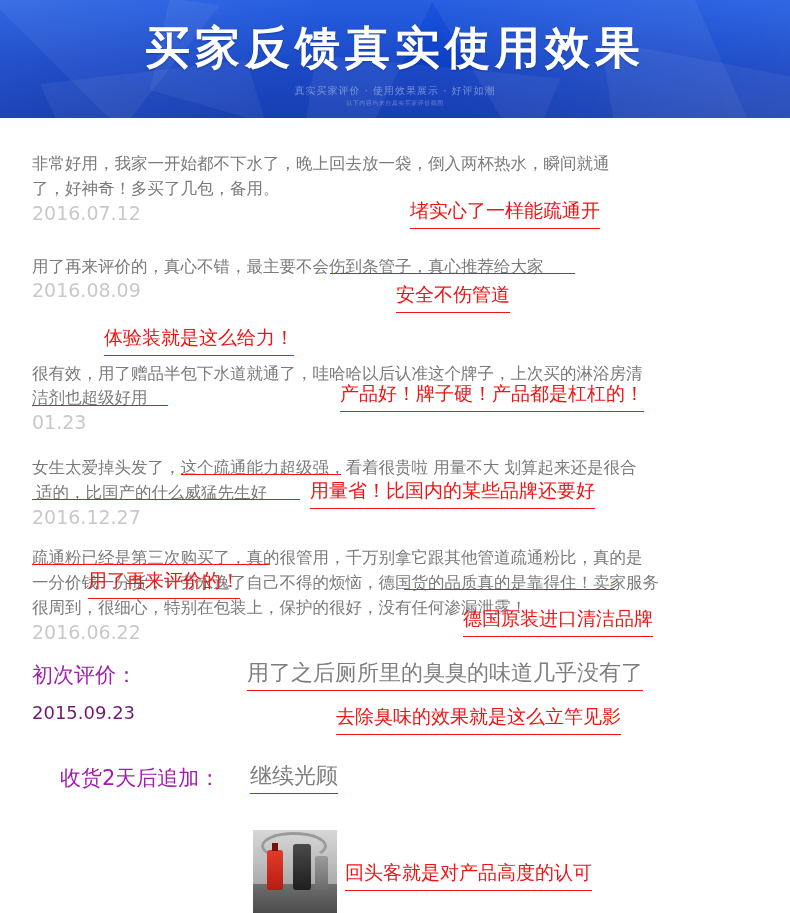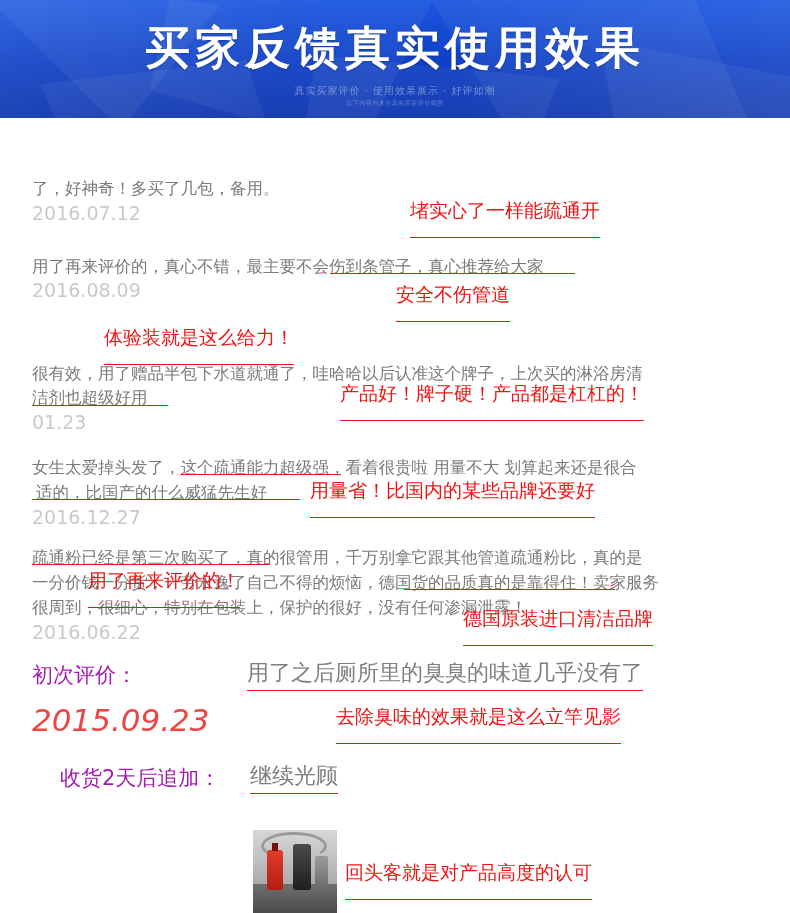--- a/index.html
+++ b/index.html
@@ -102,41 +102,40 @@
 
   .annot {
     color: #f01414;
     font-size: 19px;
     white-space: nowrap;
     font-family: "DejaVu Sans", "Liberation Sans", sans-serif;
   }
 
   .uline {
     border-bottom: 1.5px solid #f01414;
-    padding-bottom: 13px;
+    padding-bottom: 4px;
   }
   .uline-grey {
     border-bottom: 1.5px solid #f01414;
   }
 
   .label-grey {
     color: #a21caf;
     font-size: 21px;
     white-space: nowrap;
   }
   .big-grey {
     color: #7e7e7e;
     font-size: 22px;
     white-space: nowrap;
   }
   .big-date {
-    color: #ef4444;
-    font-size: 31px;
-    white-space: nowrap;
-    font-style: italic;
+    color: #701a75;
+    font-size: 18px;
+    white-space: nowrap;
   }
 
   .photo {
     position: absolute;
     width: 84px;
     height: 84px;
     overflow: hidden;
     background: #cfcfcf;
   }
   .photo .bg {
@@ -188,20 +187,21 @@
     <div class="facet f4"></div>
     <div class="facet f5"></div>
     <div class="facet f6"></div>
     <div class="banner-title">买家反馈真实使用效果</div>
     <div class="banner-sub">真实买家评价 · 使用效果展示 · 好评如潮</div>
     <div class="banner-sub2">以下内容均来自真实买家评价截图</div>
   </div>
 
   <div class="content">
 
+    <div class="abs review-line" style="left:32px; top:33px;">非常好用，我家一开始都不下水了，晚上回去放一袋，倒入两杯热水，瞬间就通</div>
     <div class="abs review-line" style="left:32px; top:58px;">了，好神奇！多买了几包，备用。</div>
     <div class="abs date" style="left:32px; top:84px;">2016.07.12</div>
     <div class="abs annot uline" style="left:410px; top:80px;">堵实心了一样能疏通开</div>
 
     <div class="abs review-line" style="left:32px; top:136px;">用了再来评价的，真心不错，最主要不会伤到条管子，真心推荐给大家</div>
     <div class="abs" style="left:330px; top:155px; width:245px; border-bottom:1.5px solid #f01414;"></div>
     <div class="abs date" style="left:32px; top:161px;">2016.08.09</div>
     <div class="abs annot uline" style="left:104px; top:207px;">体验装就是这么给力！</div>
 
     <div class="abs annot uline" style="left:396px; top:164px;">安全不伤管道</div>

